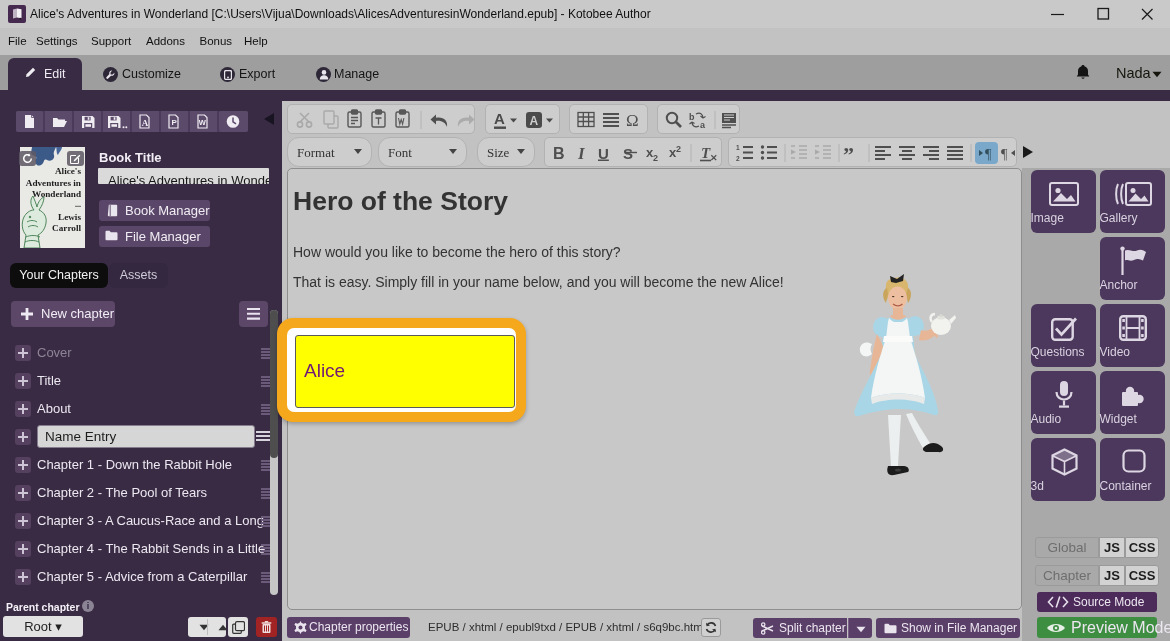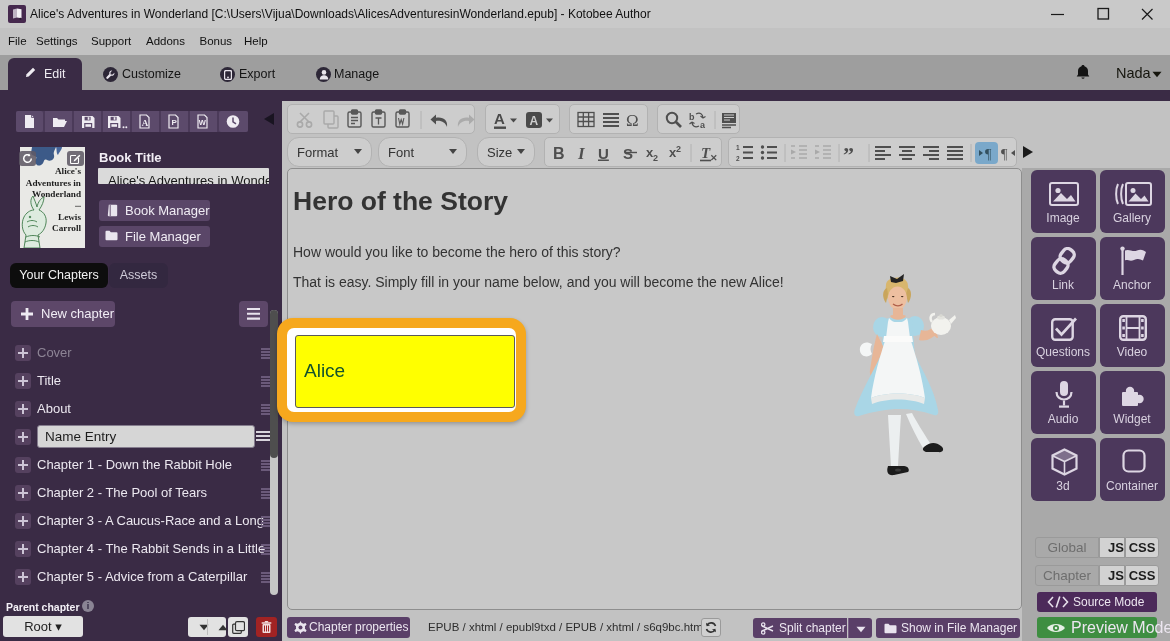--- a/index.html
+++ b/index.html
@@ -36,29 +36,29 @@
   #ne-handle i{display:block;height:2px;background:#d8d4dd;margin-bottom:2px;}
   #sctrack{left:270px;top:209px;width:8px;height:285px;background:#c6c6c6;border-radius:4px;}
   #scthumb{left:270px;top:209px;width:8px;height:148px;background:#4e4e4e;border-radius:4px;}
   #parentlab{left:6px;top:500px;font-size:10.5px;font-weight:bold;color:#f4f1f7;}
   #infoc{left:82px;top:499px;width:12px;height:12px;border-radius:50%;background:#8a8494;color:#2e2640;font-size:9px;font-weight:bold;text-align:center;line-height:12px;}
   #rootbtn{left:3px;top:515px;width:80px;height:21px;background:#e2e2e2;border-radius:3px;font-size:13px;color:#222;text-align:center;line-height:21px;}
   .smbtn{top:516px;height:20px;background:#e2e2e2;border-radius:3px;}
   #trashbtn{left:256px;top:516px;width:21px;height:20px;background:#a12323;border-radius:3px;}
   #editor{left:282px;top:101px;width:888px;height:540px;background:#c2c2c2;}
   .tgroup{position:absolute;background:#cdcdcd;border:1px solid #b2b2b2;border-radius:5px;box-sizing:border-box;}
-  .drop{position:absolute;background:#cdcdcd;border:1px solid #b2b2b2;border-radius:12px;box-sizing:border-box;font-size:13px;color:#333;}
+  .drop{position:absolute;background:#cdcdcd;border:1px solid #b2b2b2;border-radius:12px;box-sizing:border-box;font-size:13px;color:#333;font-family:Liberation Serif, serif;}
   .drop b{position:absolute;right:9px;top:11px;width:0;height:0;border-left:4px solid transparent;border-right:4px solid transparent;border-top:5px solid #444;}
   #content{left:5px;top:67px;width:735px;height:442px;background:#c8c8c8;border:1px solid #8e8e8e;border-radius:5px;box-sizing:border-box;}
   #rightcol{left:740px;top:67px;width:148px;height:473px;background:#a9a9a9;}
   .toolbtn{position:absolute;width:65px;height:63px;background:#4c385c;border-radius:6px;}
-  .toolbtn span{position:absolute;width:100%;text-align:center;bottom:8px;font-size:12px;color:#d9d2e0;}
+  .toolbtn span{position:absolute;width:100%;text-align:left;bottom:8px;font-size:12px;color:#d9d2e0;}
   .jsrow{position:absolute;width:124px;height:21px;}
   .jsrow .lab{position:absolute;left:0;top:0;width:64px;height:21px;border:1px solid #9a9a9a;border-radius:3px 0 0 3px;box-sizing:border-box;font-size:13.5px;color:#6e6e6e;text-align:center;line-height:19px;}
-  .jsrow .js{position:absolute;left:64px;top:0;width:26px;height:21px;background:#d2d2d2;border:1px solid #9a9a9a;box-sizing:border-box;font-size:13px;font-weight:bold;color:#1c1c1c;text-align:right;line-height:19px;}
+  .jsrow .js{position:absolute;left:64px;top:0;width:26px;height:21px;background:#d2d2d2;border:1px solid #9a9a9a;box-sizing:border-box;font-size:13px;font-weight:bold;color:#1c1c1c;text-align:center;line-height:19px;}
   .jsrow .css{position:absolute;left:90px;top:0;width:34px;height:21px;background:#d2d2d2;border:1px solid #9a9a9a;border-radius:0 3px 3px 0;box-sizing:border-box;font-size:13px;font-weight:bold;color:#1c1c1c;text-align:center;line-height:19px;}
   .botbtn{position:absolute;background:#5a3f68;border-radius:3px;color:#ece6f0;font-size:13px;line-height:21px;}
 </style>
 </head>
 <body>
 <div id="root">
 
   <div class="abs" id="titlebar"></div>
   <svg class="abs" style="left:8px;top:5px" width="18" height="18" viewBox="0 0 18 18">
     <rect width="18" height="18" rx="2" fill="#46294e"></rect>
@@ -559,29 +559,20 @@
     <div class="toolbtn" style="left:817.5px;top:68.5px">
         <span>Gallery</span>
       <svg style="position:absolute;left:14px;top:12px" width="38" height="24" viewBox="0 0 38 24">
         <path d="M4 2 C1.5 7 1.5 17 4 22" stroke="#ddd6e3" stroke-width="2" fill="none"></path>
         <path d="M9 2 C6.5 7 6.5 17 9 22" stroke="#ddd6e3" stroke-width="2" fill="none"></path>
         <rect x="12" y="1" width="25" height="22" rx="2" fill="none" stroke="#ddd6e3" stroke-width="2"></rect>
         <circle cx="19" cy="8.5" r="2.5" fill="#ddd6e3"></circle>
         <path d="M14.5 19.5 L21.5 11.5 L27 17 L30.5 13.5 L34.5 19.5 Z" fill="#ddd6e3"></path>
       </svg>
     </div>
-    <div class="toolbtn" style="left:748.5px;top:135.5px">
-        <span>Link</span>
-      <svg style="position:absolute;left:21px;top:10px" width="24" height="28" viewBox="0 0 24 28">
-        <g fill="none" stroke="#ddd6e3" stroke-width="3.4">
-          <rect x="9" y="1.7" width="12" height="14" rx="5" transform="rotate(38 15 9)"></rect>
-          <rect x="3" y="12" width="12" height="14" rx="5" transform="rotate(38 9 19)"></rect>
-        </g>
-      </svg>
-    </div>
     <div class="toolbtn" style="left:817.5px;top:135.5px">
         <span>Anchor</span>
       <svg style="position:absolute;left:19px;top:9px" width="28" height="29" viewBox="0 0 28 29">
         <line x1="3.5" y1="2" x2="3.5" y2="29" stroke="#ddd6e3" stroke-width="2.2"></line>
         <circle cx="3.5" cy="2.6" r="2.2" fill="#ddd6e3"></circle>
         <path d="M6 4.5 C10 2.5 14 6.5 18 4.5 C22 2.5 25 4.5 27 6 L24 14.5 C21 13 19 12 15 14 C11 16 8 13 6 14.5 Z" fill="#ddd6e3"></path>
       </svg>
     </div>
     <div class="toolbtn" style="left:748.5px;top:202.8px">
         <span>Questions</span>
@@ -693,15 +684,15 @@
     <div class="botbtn nw" style="left:594px;top:517px;width:144px;height:20px;line-height:20px">
       <span style="position:absolute;left:25px;font-size:12px">Show in File Manager</span>
       <svg style="position:absolute;left:8px;top:5px" width="13" height="11" viewBox="0 0 13 11">
         <path d="M0.5 1.8 Q0.5 0.8 1.5 0.8 L4.5 0.8 L5.8 2.2 L11.5 2.2 Q12.5 2.2 12.5 3.2 L12.5 9.2 Q12.5 10.2 11.5 10.2 L1.5 10.2 Q0.5 10.2 0.5 9.2 Z" fill="#e9e3ee"></path>
       </svg>
     </div>
   </div>
   <div class="abs" id="YELLOWBOX" style="left:277px;top:318px;width:249px;height:104px;background:#f6a81d;border-radius:16px;box-shadow:0 2px 4px rgba(0,0,0,.25)">
     <div style="position:absolute;left:10px;top:10px;width:229px;height:84px;background:#ffffff;border-radius:7px"></div>
     <div style="position:absolute;left:18px;top:17px;width:220px;height:73px;background:#ffff00;border:1px solid #5a5a5a;border-radius:3px;box-sizing:border-box"></div>
-    <div style="position:absolute;left:27px;top:42px;font-size:19px;color:#14532d">Alice</div>
+    <div style="position:absolute;left:27px;top:42px;font-size:19px;color:#701a75">Alice</div>
   </div>
 </div>
 
 </body></html>

